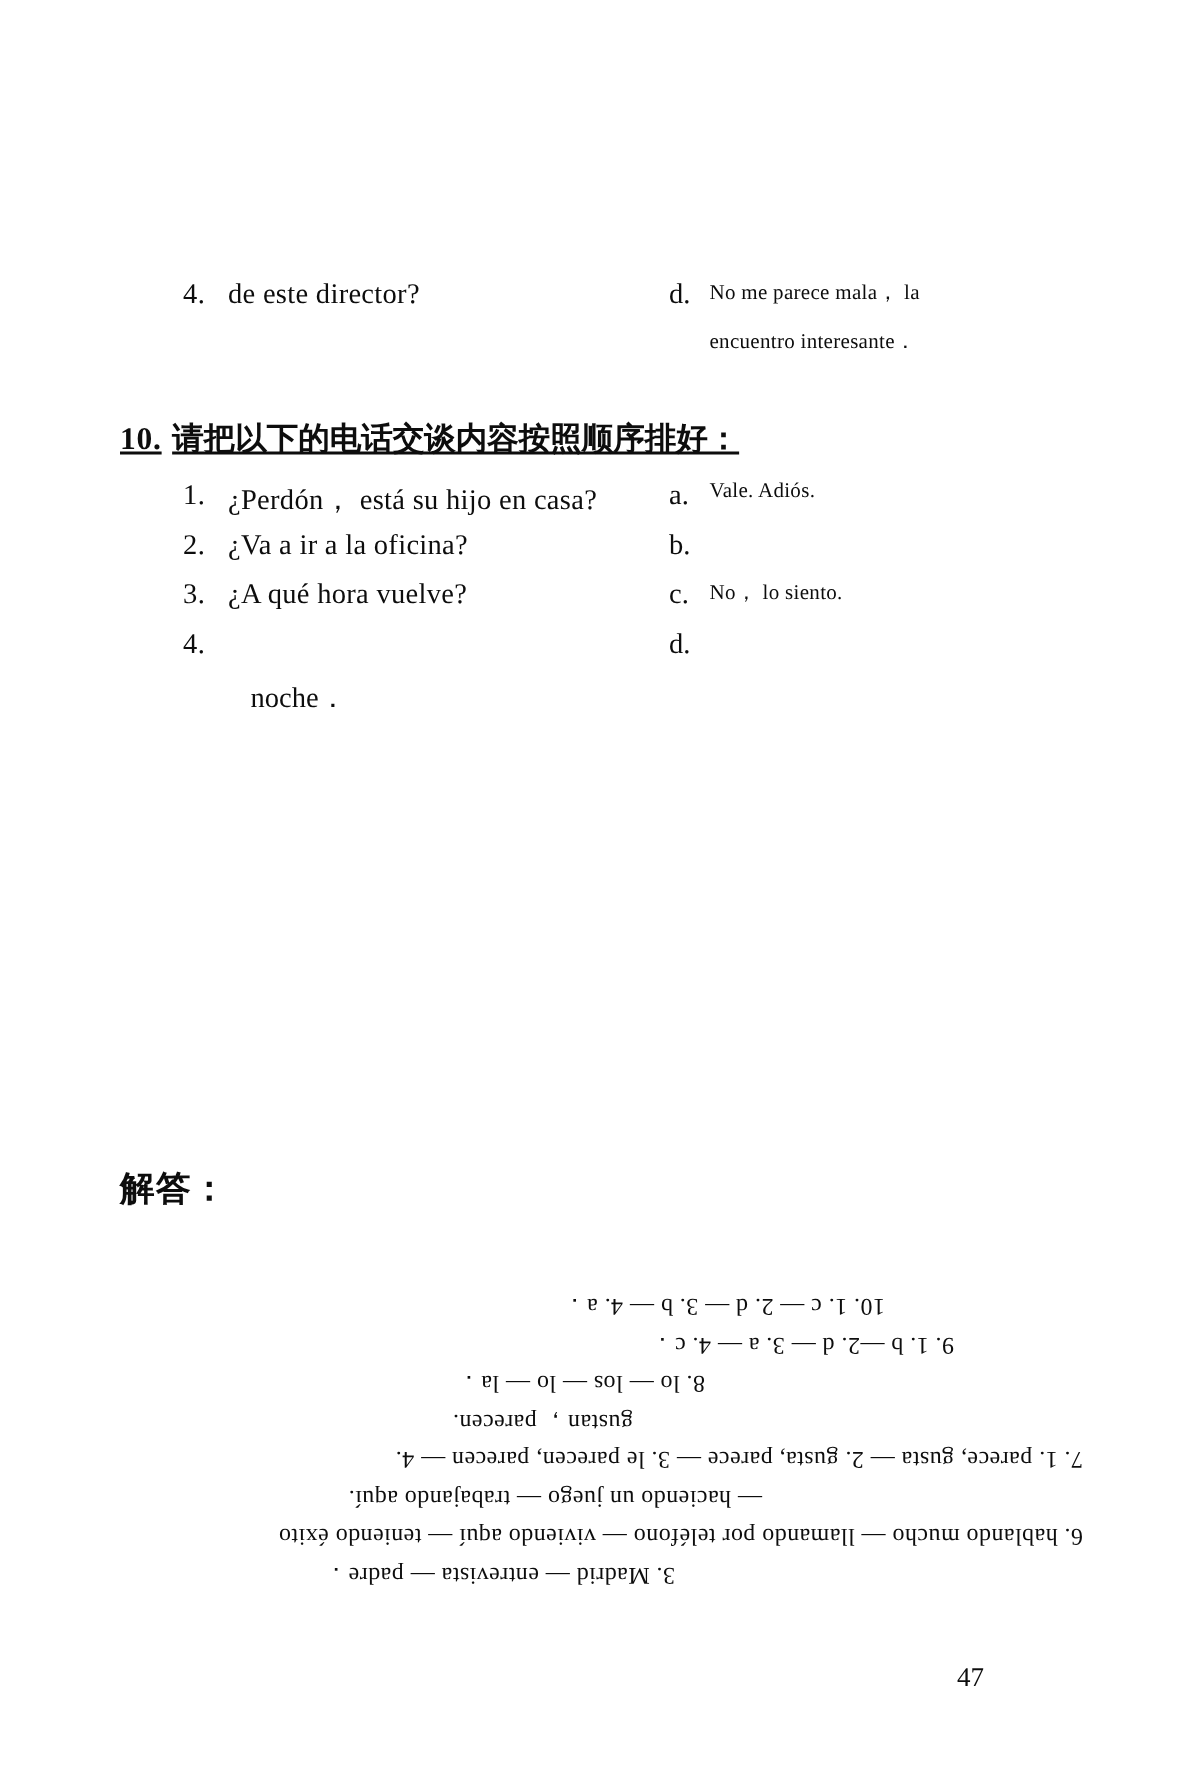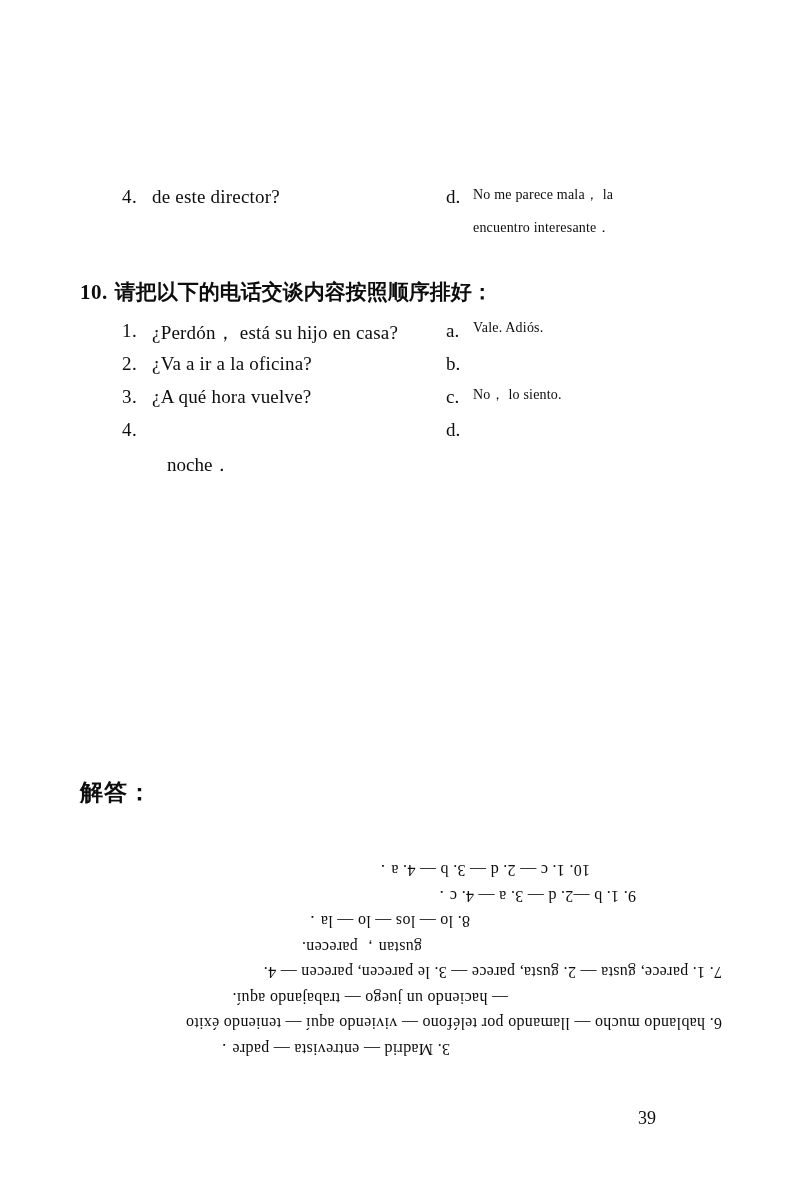--- a/index.html
+++ b/index.html
@@ -57,20 +57,21 @@
 
   
   .ex-heading {
     position: absolute;
     left: 80px;
     top: 278px;
     font-size: 21px;
     font-weight: bold;
     letter-spacing: 0.5px;
     white-space: nowrap;
+    text-decoration: underline;
   }
   .ex-heading .num {
     font-family: "Liberation Serif", "DejaVu Serif", serif;
     margin-right: 7px;
   }
   .ex-heading .cn {
     font-family: "DejaVu Sans", "Liberation Sans", sans-serif;
     font-weight: bold;
     letter-spacing: 0px;
   }
@@ -199,15 +200,15 @@
     <div class="ans-line indent-e">3. Madrid — entrevista — padre．</div>
     <div class="ans-line indent-a">6. hablando mucho — llamando por teléfono — viviendo aquí — teniendo éxito</div>
     <div class="ans-line indent-d">— haciendo un juego — trabajando aquí.</div>
     <div class="ans-line indent-a">7. 1. parece, gusta — 2. gusta, parece — 3. le parecen, parecen — 4.</div>
     <div class="ans-line indent-f">gustan， parecen.</div>
     <div class="ans-line indent-g">8. lo — los — lo — la．</div>
     <div class="ans-line indent-b">9. 1. b —2. d — 3. a — 4. c．</div>
     <div class="ans-line indent-c">10. 1. c — 2. d — 3. b — 4. a．</div>
   </div>
 
-  <div class="page-number">39</div>
+  <div class="page-number">47</div>
 
 </div>
 
 </body></html>

